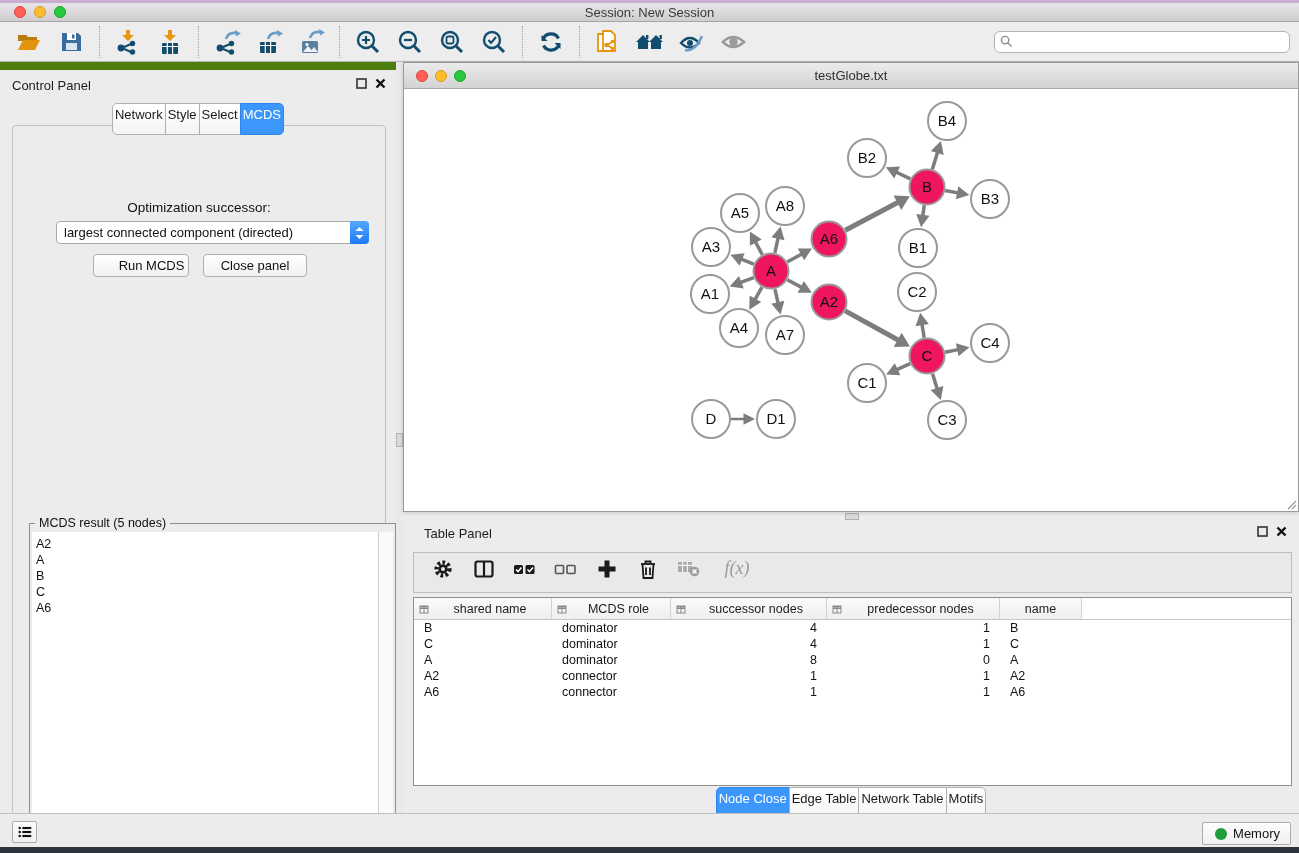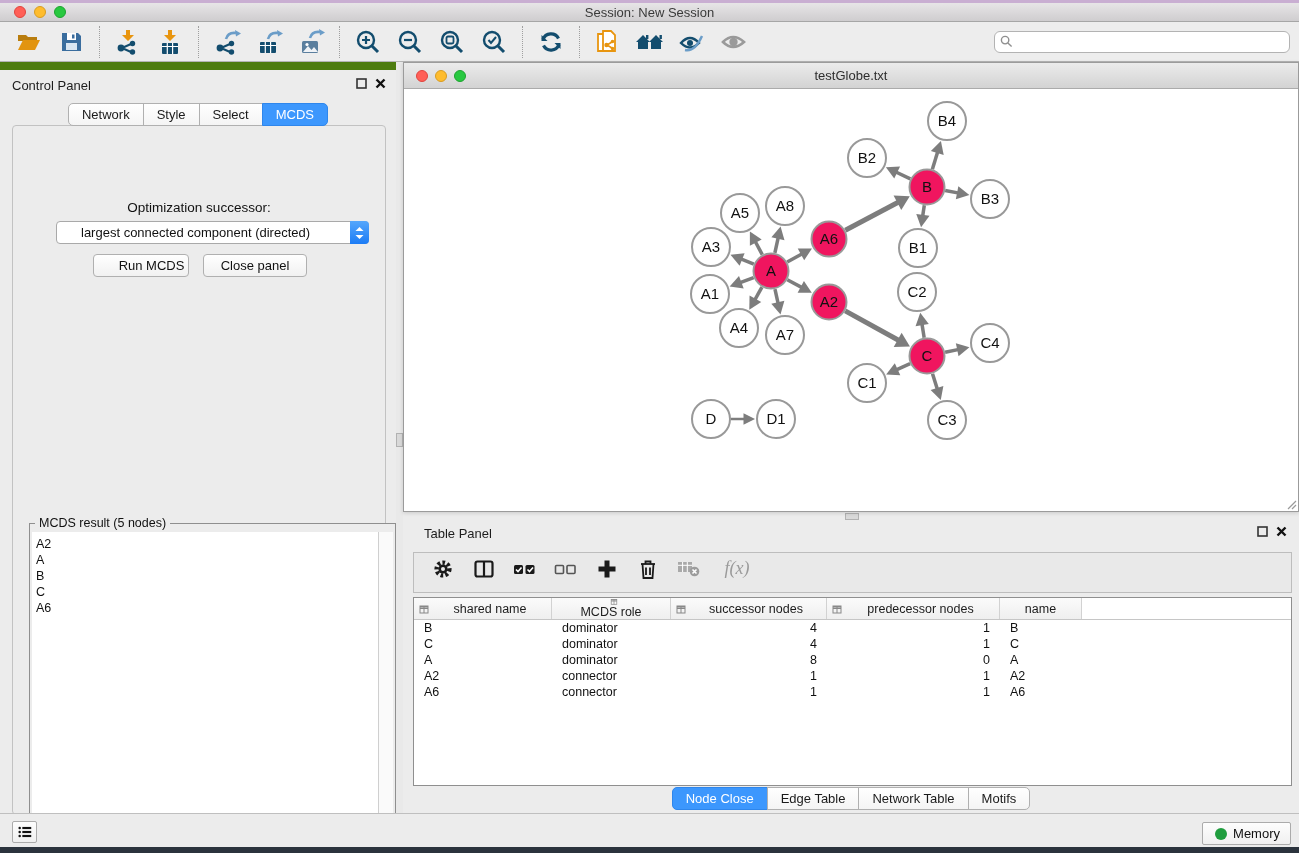--- a/index.html
+++ b/index.html
@@ -27,31 +27,31 @@
   .searchbox input { width:100%; height:100%; border:1px solid #b3b3b3; border-radius:6px;
     padding-left:24px; font-size:12px; background:#fff; outline:none; }
   .searchbox svg { position:absolute; left:6px; top:4px; }
 
   
   .control-panel { position:absolute; left:0; top:70px; width:396px; height:751px; background:#ececec; }
   .cp-header { position:absolute; left:12px; top:8px; font-size:13px; color:#1d1d1d; }
   .panel-btns { position:absolute; right:10px; top:8px; display:flex; gap:8px; align-items:center; }
   .cp-tabs { position:absolute; left:0; top:33px; width:100%; display:flex; justify-content:center; z-index:3; }
   .seg { display:inline-flex; }
-  .seg .tab { height:23px; line-height:21px; padding:0 13px; font-size:13px; color:#1a1a1a;
+  .seg .tab { height:32px; line-height:21px; padding:0 2px; font-size:13px; color:#1a1a1a;
     background:linear-gradient(#ffffff,#f4f4f4); border:1px solid #b0b0b0; margin-left:-1px; cursor:default; }
   .seg .tab:first-child { border-radius:5px 0 0 5px; margin-left:0; }
   .seg .tab:last-child { border-radius:0 5px 5px 0; }
   .seg .tab.active { background:#3c97fd; color:#fff; border-color:#2e86ec; }
   .cp-content { position:absolute; left:12px; top:55px; width:374px; height:690px;
     border:1px solid #c2c2c2; border-radius:4px; background:#ececec; }
   .opt-label { position:absolute; left:0; right:0; top:74px; text-align:center; font-size:13.5px; color:#111; }
   .dropdown { position:absolute; left:43px; top:95px; width:313px; height:23px; background:#fff;
     border:1px solid #a9a9a9; border-radius:4px; display:flex; align-items:center; }
-  .dropdown .dd-text { flex:1; font-size:13px; color:#111; padding-left:24px; white-space:nowrap; overflow:hidden; }
+  .dropdown .dd-text { flex:1; font-size:13px; color:#111; padding-left:7px; white-space:nowrap; overflow:hidden; }
   .dropdown .stepper { width:19px; height:23px; margin-right:-1px; border-radius:0 4px 4px 0;
     background:linear-gradient(#55a7fc,#1c7cf5); display:flex; flex-direction:column; align-items:center; justify-content:center; gap:2px; }
   .btn-row { position:absolute; left:0; width:100%; top:128px; }
   .push-btn { position:absolute; height:23px; border:1px solid #b0b0b0; border-radius:4px;
     background:linear-gradient(#ffffff,#f1f1f1); font-size:13px; color:#111; font-family:"Liberation Sans",sans-serif; cursor:default; }
   .groupbox { position:absolute; left:16px; top:397px; width:367px; height:340px;
     border:1px solid #8f8f8f; background:#ececec; }
   .gb-title { position:absolute; top:-8px; left:5px; background:#ececec; padding:0 4px; font-size:12.5px; color:#111; }
   .gb-list { position:absolute; left:2px; right:16px; top:8px; bottom:2px; background:#fff;
     border-right:1px solid #cfcfcf; overflow:hidden; padding:4px 0 0 4px; }
@@ -529,21 +529,21 @@
     <div class="tp-table">
       <div class="thead" id="table-head">
           <div class="th" style="width: 138px;">
             <svg class="hicon" width="10" height="10" viewBox="0 0 10 10">
               <rect x="1" y="2" width="8" height="7" fill="none" stroke="#888" stroke-width="1"></rect>
               <path d="M1 4.5h8M5 2v7" stroke="#888" stroke-width="1"></path>
               <rect x="1" y="2" width="8" height="1.6" fill="#888"></rect>
             </svg>
             <span class="th-label">shared name</span>
           </div>
-          <div class="th" style="width: 119px; flex-direction: column;">
+          <div class="th" style="width: 119px;">
             <svg class="hicon" width="10" height="10" viewBox="0 0 10 10">
               <rect x="1" y="2" width="8" height="7" fill="none" stroke="#888" stroke-width="1"></rect>
               <path d="M1 4.5h8M5 2v7" stroke="#888" stroke-width="1"></path>
               <rect x="1" y="2" width="8" height="1.6" fill="#888"></rect>
             </svg>
             <span class="th-label">MCDS role</span>
           </div>
           <div class="th" style="width: 156px;">
             <svg class="hicon" width="10" height="10" viewBox="0 0 10 10">
               <rect x="1" y="2" width="8" height="7" fill="none" stroke="#888" stroke-width="1"></rect>

